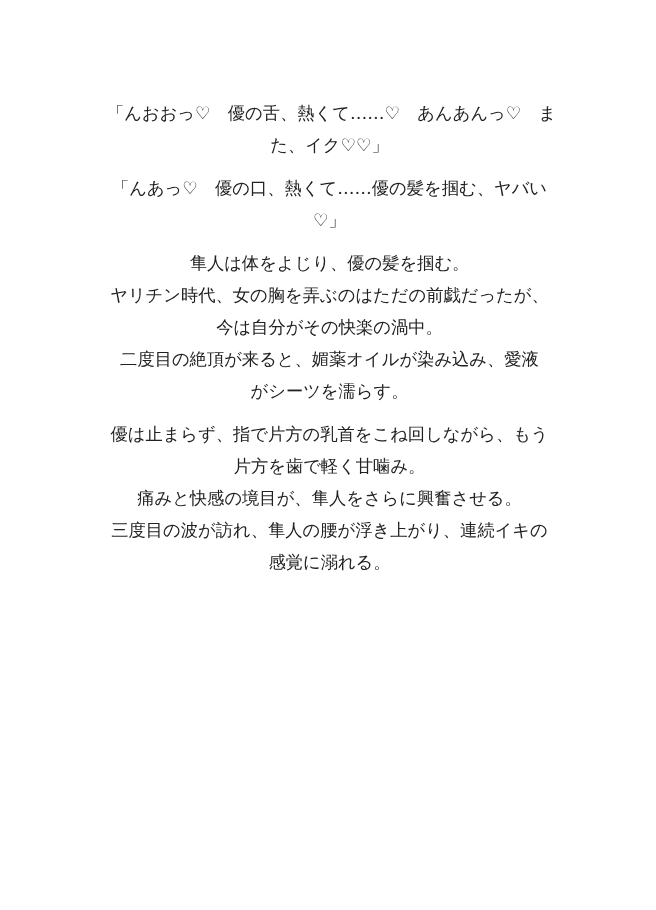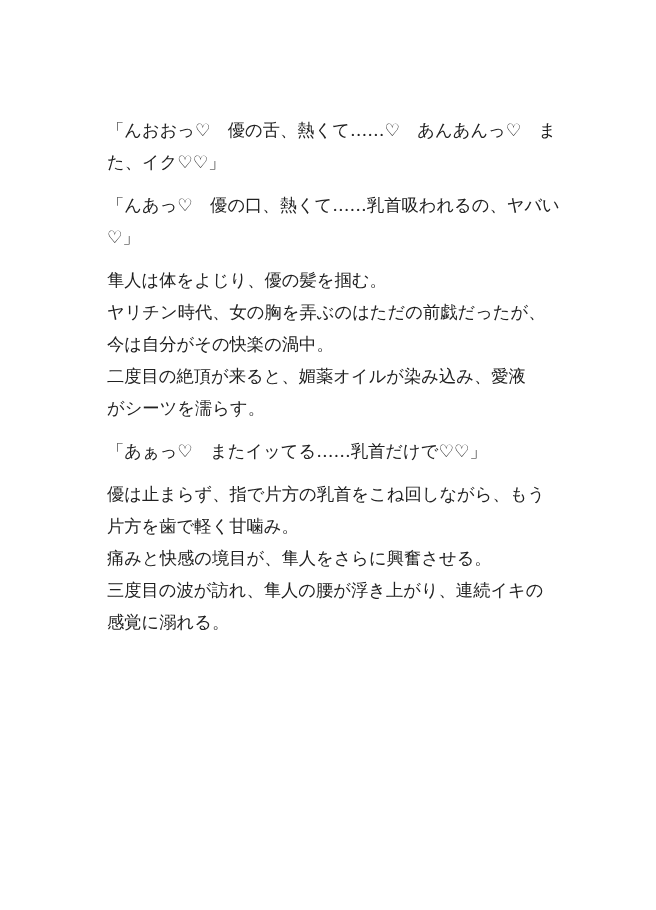--- a/index.html
+++ b/index.html
@@ -17,42 +17,40 @@
     }
     .text-column {
       position: absolute;
       left: 107px;
       top: 97px;
       width: 445px;
       color: #212121;
       font-size: 17.3px;
       line-height: 32px;
       letter-spacing: 0;
-      text-align: left;
-      margin-top: 17px;
+      text-align: center;
     }
     .text-column p {
       margin: 0 0 11px 0;
       white-space: pre;
     }
   </style>
 </head>
 <body>
 
 <div class="page">
   <div class="text-column">
     <p>「んおおっ♡　優の舌、熱くて……♡　あんあんっ♡　ま
 た、イク♡♡」</p>
-    <p>「んあっ♡　優の口、熱くて……乳首吸われるの、ヤバい
+    <p>「んあっ♡　優の口、熱くて……優の髪を掴む、ヤバい
 ♡」</p>
     <p>隼人は体をよじり、優の髪を掴む。
 ヤリチン時代、女の胸を弄ぶのはただの前戯だったが、
 今は自分がその快楽の渦中。
 二度目の絶頂が来ると、媚薬オイルが染み込み、愛液
 がシーツを濡らす。</p>
-    <p>「あぁっ♡　またイッてる……乳首だけで♡♡」</p>
     <p>優は止まらず、指で片方の乳首をこね回しながら、もう
 片方を歯で軽く甘噛み。
 痛みと快感の境目が、隼人をさらに興奮させる。
 三度目の波が訪れ、隼人の腰が浮き上がり、連続イキの
 感覚に溺れる。</p>
   </div>
 </div>
 
 </body></html>

